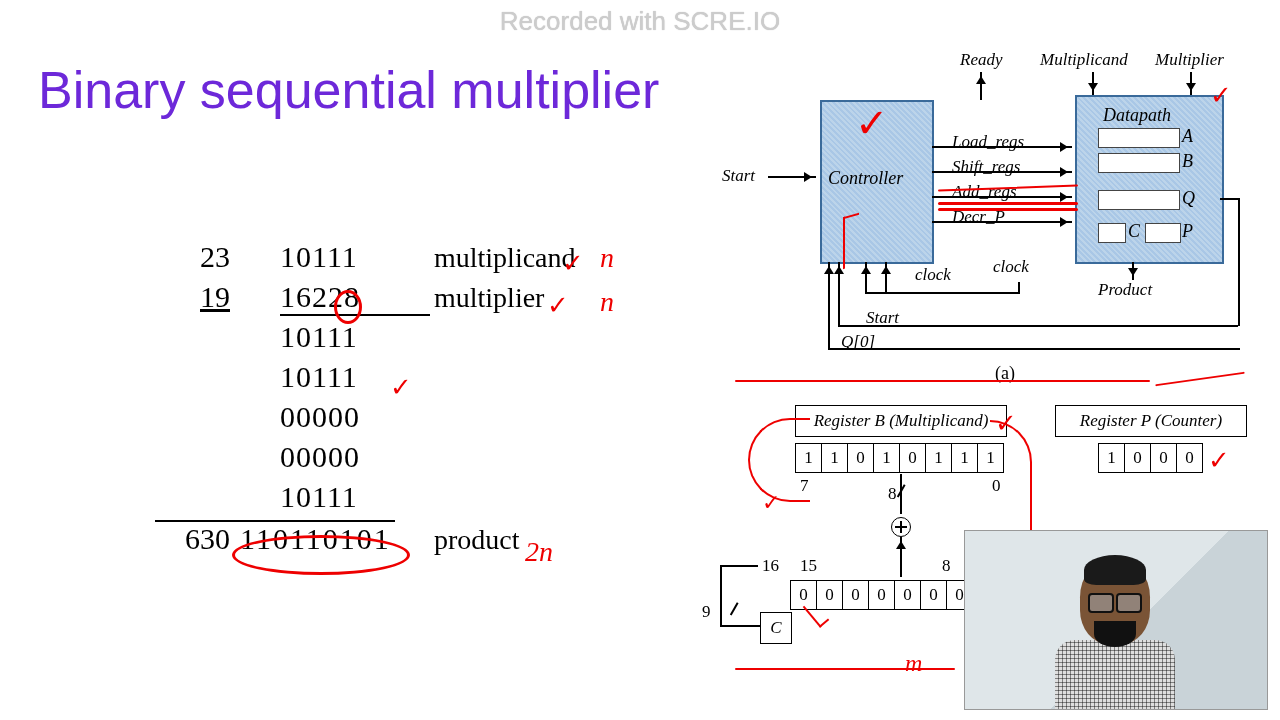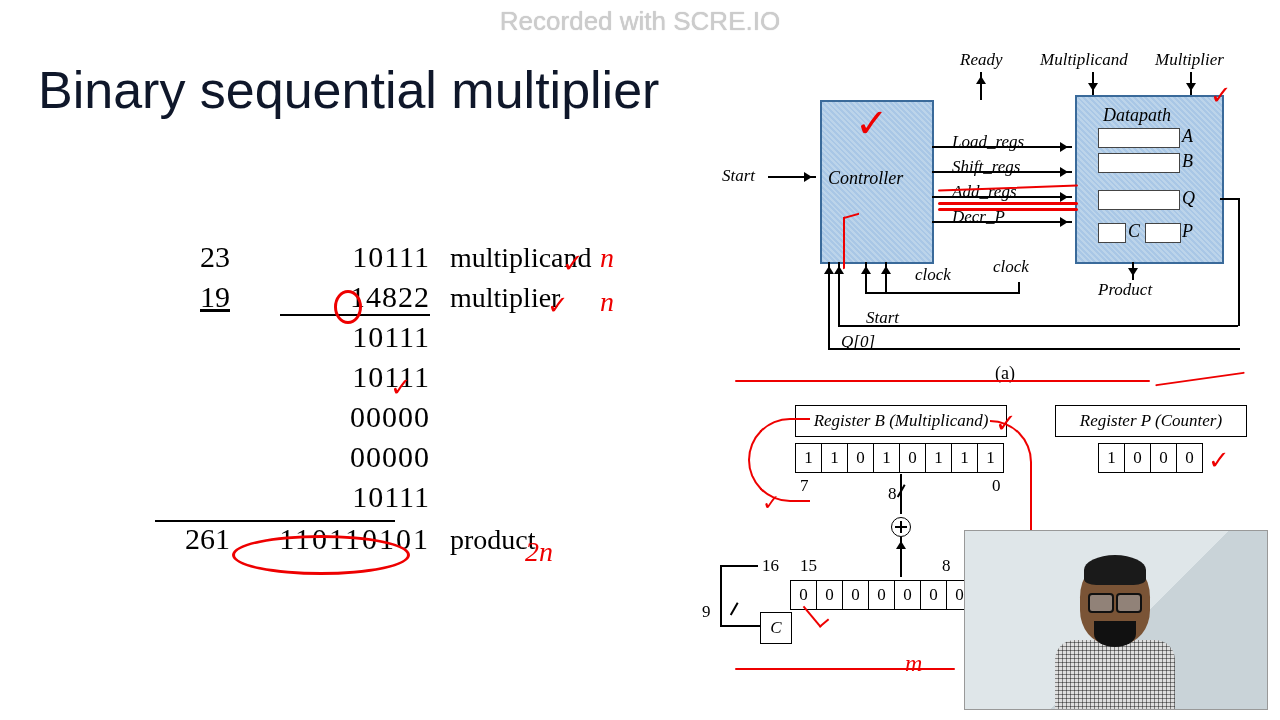--- a/index.html
+++ b/index.html
@@ -1,21 +1,21 @@
 <!DOCTYPE html>
 <html><head>
 <meta charset="utf-8">
 <style>
   html,body{margin:0;padding:0;width:1280px;height:720px;background:#fff;font-family:"Times New Roman",serif;color:#000;overflow:hidden}
   .watermark{position:absolute;top:6px;left:0;right:0;text-align:center;font:400 26px Arial,sans-serif;color:#ccc;text-shadow:0 0 1px #bbb}
-  .title{position:absolute;top:60px;left:38px;font:300 52px "Calibri Light","Segoe UI Light",Arial,sans-serif;color:#0f172a}
+  .title{position:absolute;top:60px;left:38px;font:300 52px "Calibri Light","Segoe UI Light",Arial,sans-serif;color:#6d28d9}
   .calc{position:absolute;top:240px;left:170px;font:400 30px "Times New Roman",serif}
   .calc .row{display:flex;align-items:baseline;height:40px}
   .calc .dec{width:60px;text-align:right;margin-right:50px}
-  .calc .bin{width:150px;text-align:right;letter-spacing:1px;margin-right:20px}
+  .calc .bin{width:150px;text-align:left;letter-spacing:1px;margin-right:4px}
   .calc .lab{font-size:28px}
   .rule3{border-top:2px solid #000;width:240px;margin-left:-15px}
 
   
   .diagA{position:absolute;top:50px;left:720px;width:540px;height:330px;font:italic 18px "Times New Roman",serif}
   .diagA .box{position:absolute;border:2px solid #3a6a9a;background:repeating-linear-gradient(45deg,#a9c7e6 0 2px,#bcd4ea 2px 4px)}
   .ctrlBox{left:100px;top:50px;width:110px;height:160px}
   .dpBox{left:355px;top:45px;width:145px;height:165px}
   .ctrlTxt{position:absolute;left:108px;top:118px;font-style:italic}
   .dpTxt{position:absolute;left:383px;top:55px;font-style:italic}
@@ -67,21 +67,21 @@
 <div class="title">Binary sequential multiplier</div>
 
 <div class="calc">
   <div class="row">
     <span class="dec">23</span>
     <span class="bin">10111</span>
     <span class="lab">multiplicand</span>
   </div>
   <div class="row">
     <span class="dec" style="text-decoration:underline">19</span>
-    <span class="bin" style="border-bottom:2px solid #000">14822</span>
+    <span class="bin" style="border-bottom:2px solid #000">16228</span>
     <span class="lab">multiplier</span>
   </div>
   <div class="row">
       <span class="dec"></span>
       <span class="bin">10111</span>
     </div>
   <div class="row">
       <span class="dec"></span>
       <span class="bin" style="padding-right:15px">10111</span>
     </div>
@@ -92,21 +92,21 @@
   <div class="row">
       <span class="dec"></span>
       <span class="bin" style="padding-right:45px">00000</span>
     </div>
   <div class="row">
       <span class="dec"></span>
       <span class="bin" style="padding-right:60px">10111</span>
     </div>
   <div class="rule3"></div>
   <div class="row">
-    <span class="dec" style="margin-right:10px">261</span>
+    <span class="dec" style="margin-right:10px">630</span>
     <span class="bin" style="width:190px;letter-spacing:2px">110110101</span>
     <span class="lab">product</span>
   </div>
 </div>
 
 <span class="redcheck" style="left:562px;top:248px">✓</span>
 <span class="redcheck" style="left:547px;top:290px">✓</span>
 <span class="redcheck" style="left:390px;top:372px">✓</span>
 <span class="redtxt" style="left:600px;top:242px">n</span>
 <span class="redtxt" style="left:600px;top:286px">n</span>

